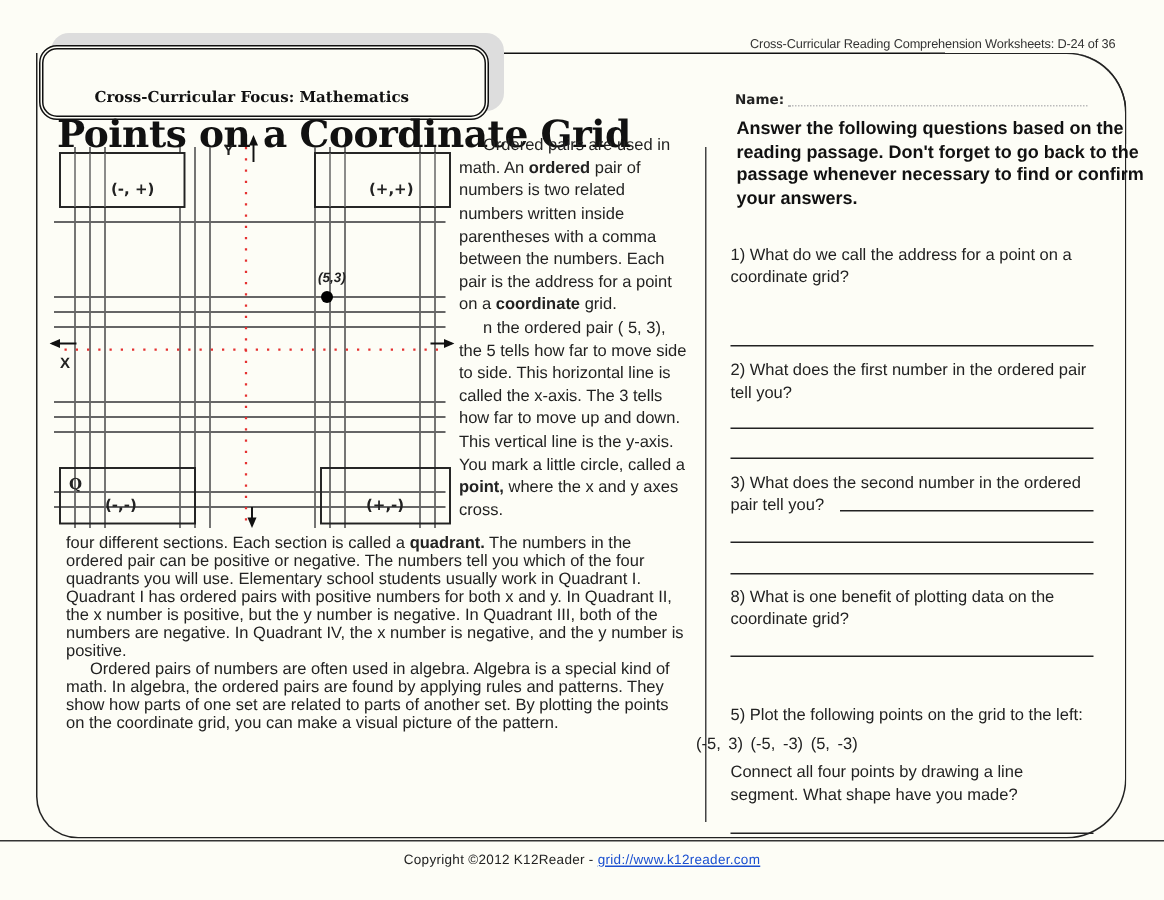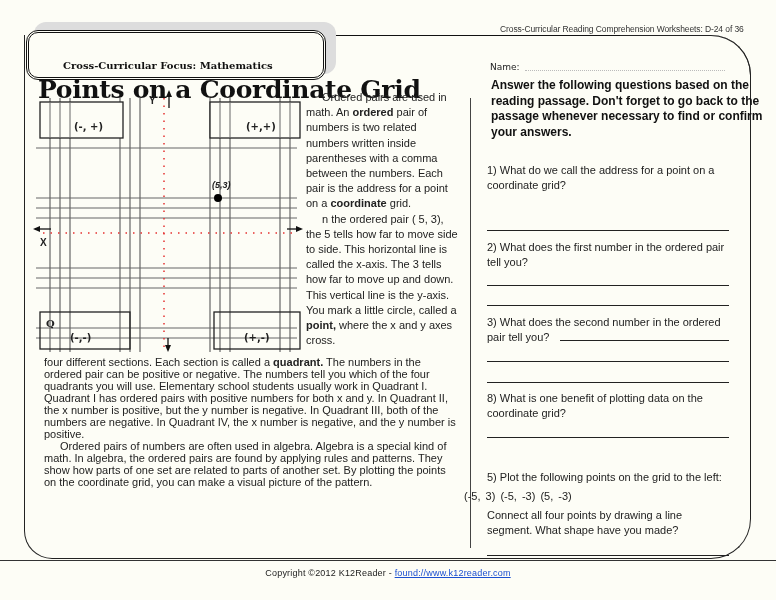--- a/index.html
+++ b/index.html
@@ -26,21 +26,21 @@
   .title { left:38px; top:47px; font-family:"DejaVu Serif", serif; font-weight:bold; font-size:25px; color:#111; letter-spacing:-0.3px;margin-top:28px; }
   .subtitle { left:39px; top:60px; font-family:"DejaVu Serif", serif; font-weight:bold; font-size:10px; color:#111;margin-left:24px; }
   
   .grid { left:33px; top:90px; width:270px; height:262px; }
   .passage-right { left:306px; top:90px; width:152px; font-size:11px; line-height:15.2px; color:#222; }
   .passage-right p, .passage-full p { margin:0; }
   .passage-full { left:44px; top:356px; width:415px; font-size:11px; line-height:12px; color:#222; }
   .indent { text-indent:16px; }
   .divider { left:470px; top:98px; width:0; height:450px; border-left:1.5px solid #444; }
   
-  .name-label { left:490px; top:62px; font-size:9px; font-weight:normal; font-family:"DejaVu Sans", sans-serif; }
+  .name-label { left:490px; top:62px; font-size:9px; font-weight:bold; font-family:"DejaVu Sans", sans-serif; }
   .name-line { left:525px; top:70px; width:200px; border-top:1px dotted #bbb; }
   .instructions { left:491px; top:78px; width:280px; font-size:12px; font-weight:bold; line-height:15.5px; color:#111; }
   .q { font-size:11px; line-height:14.5px; color:#222; width:250px; }
   .ans { border-top:1.2px solid #222; width:242px; height:0; }
   .footer { left:0; top:568px; width:776px; text-align:center; font-size:9px; color:#222; letter-spacing:0.2px; }
   .footer a { color:#1a4fd0; text-decoration:underline; }
   .bottom-line { left:0; top:560px; width:776px; border-top:1px solid #333; }
 </style>
 </head>
 <body>
@@ -149,14 +149,14 @@
 <div class="abs q" style="left:487px;top:391px;">8) What is one benefit of plotting data on the coordinate grid?</div>
 <div class="abs ans" style="left:487px;top:437px;"></div>
 
 <div class="abs q" style="left:487px;top:470px;">5) Plot the following points on the grid to the left:</div>
 <div class="abs q" style="left:464px;top:489px;word-spacing:2px;">(-5, 3)  (-5, -3)  (5, -3)</div>
 <div class="abs q" style="left:487px;top:508px;width:230px;">Connect all four points by drawing a line segment. What shape have you made?</div>
 <div class="abs ans" style="left:487px;top:555px;"></div>
 
 <div class="abs bottom-line"></div>
 <div class="abs footer">
-  <span>Copyright ©2012 K12Reader - </span><a>found://www.k12reader.com</a>
+  <span>Copyright ©2012 K12Reader - </span><a>grid://www.k12reader.com</a>
 </div>
 
 </body></html>

